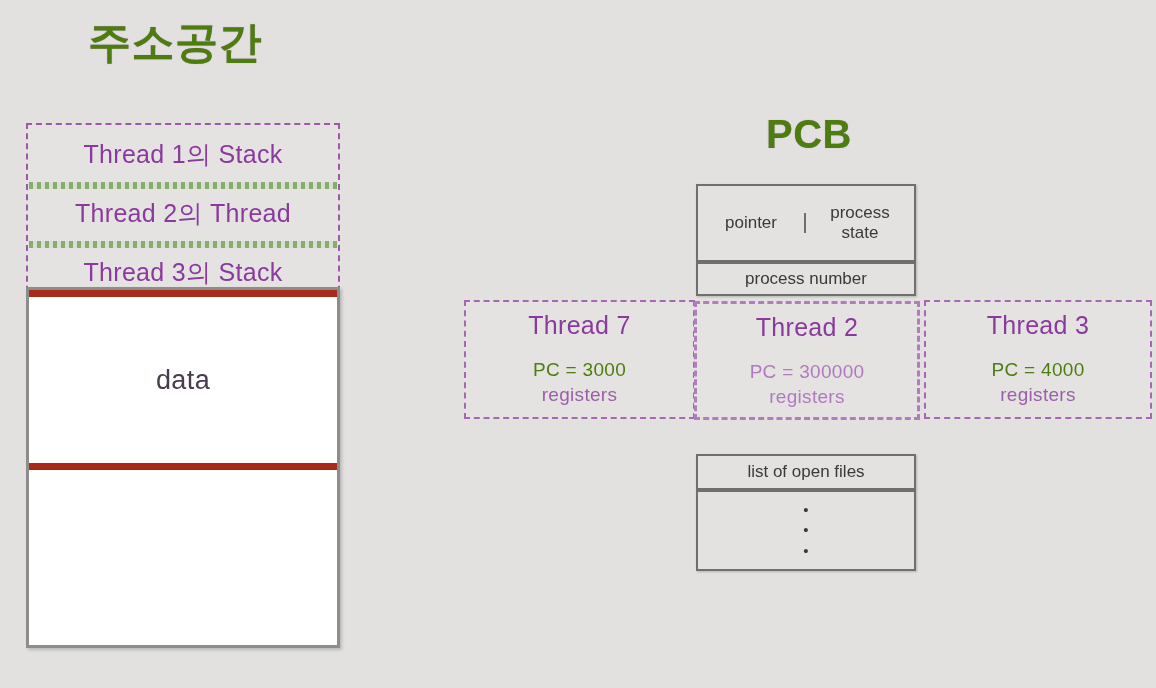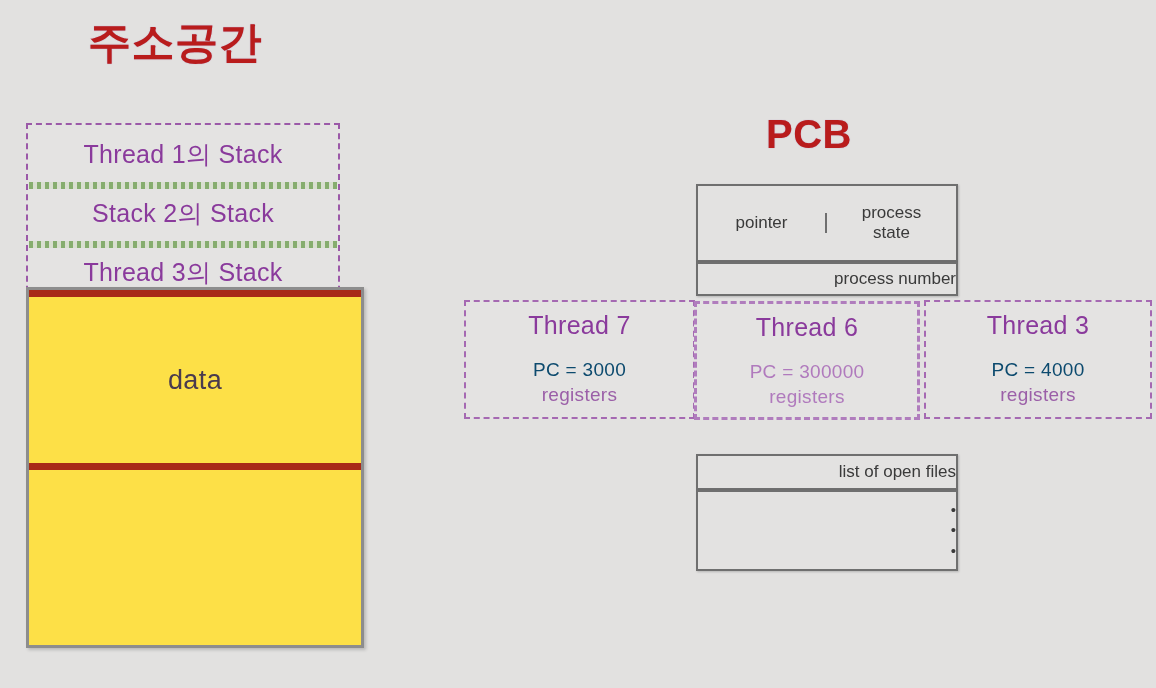--- a/index.html
+++ b/index.html
@@ -16,21 +16,21 @@
     width: 1156px;
     height: 688px;
     background: #e2e1e0;
     overflow: hidden;
   }
 
   
   .slide-title {
     position: absolute;
     font-weight: bold;
-    color: #b91c1c;
+    color: #4d7c0f;
     letter-spacing: 0.5px;
     white-space: nowrap;
     text-shadow: 0 0 1px rgba(123,30,134,0.45);
   }
   #title-address-space {
     left: 88px;
     top: 14px;
     font-size: 43px;
   }
   #title-pcb {
@@ -87,25 +87,25 @@
     background-color: #cfd9c6;
   }
   #stack-sep-1 { top: 57px; }
   #stack-sep-2 { top: 116px; }
 
   
   #memory-block {
     position: absolute;
     left: 0;
     top: 176px;
-    width: 338px;
+    width: 314px;
     height: 361px;
     border: 3px solid #8d8d8d;
     box-sizing: border-box;
-    background: #fde047;
+    background: #ffffff;
     box-shadow: 2px 2px 3px rgba(0,0,0,0.18);
   }
   .red-rule {
     position: absolute;
     left: 0;
     right: 0;
     height: 7px;
     background: #a82a18;
   }
   #red-rule-top { top: 0px; }
@@ -130,27 +130,27 @@
   #pcb {
     position: absolute;
     left: 696px;
     top: 184px;
     width: 222px;
     height: 403px;
   }
   .pcb-box {
     position: absolute;
     left: 0;
-    width: 262px;
+    width: 220px;
     box-sizing: border-box;
     background: #e3e2e1;
     border: 2px solid #6f6f6f;
     display: flex;
     align-items: center;
-    justify-content: flex-end;
+    justify-content: center;
     box-shadow: 1px 1px 2px rgba(0,0,0,0.20);
   }
   .pcb-text {
     font-size: 17px;
     color: #3a3a3a;
     text-align: center;
     line-height: 1.15;
   }
   #pcb-row-top {
     top: 0;
@@ -189,21 +189,21 @@
   .thread-title {
     display: block;
     font-size: 25px;
     color: #8a3a9c;
     margin-top: 9px;
     letter-spacing: 0.3px;
   }
   .thread-pc {
     display: block;
     font-size: 19px;
-    color: #0c4a6e;
+    color: #4d7c0f;
     margin-top: 19px;
     letter-spacing: 0.3px;
   }
   .thread-regs {
     display: block;
     font-size: 19px;
     color: #9b5fa8;
     margin-top: 3px;
     letter-spacing: 0.3px;
   }
@@ -230,21 +230,21 @@
 
   <div id="address-space">
 
     <div id="stack-region">
 
       <div class="stack-row">
         <span class="stack-label">Thread 1의 Stack</span>
       </div>
 
       <div class="stack-row">
-        <span class="stack-label">Stack 2의 Stack</span>
+        <span class="stack-label">Thread 2의 Thread</span>
       </div>
 
       <div class="stack-row">
         <span class="stack-label">Thread 3의 Stack</span>
       </div>
 
       <div class="stack-sep" id="stack-sep-1"></div>
       <div class="stack-sep" id="stack-sep-2"></div>
     </div>
 
@@ -291,21 +291,21 @@
     </div>
   </div>
 
   <div class="thread-box" id="thread-box-1">
     <span class="thread-title">Thread 7</span>
     <span class="thread-pc">PC = 3000</span>
     <span class="thread-regs">registers</span>
   </div>
 
   <div class="thread-box" id="thread-box-2">
-    <span class="thread-title">Thread 6</span>
+    <span class="thread-title">Thread 2</span>
     <span class="thread-pc">PC =  300000</span>
     <span class="thread-regs">registers</span>
   </div>
 
   <div class="thread-box" id="thread-box-3">
     <span class="thread-title">Thread 3</span>
     <span class="thread-pc">PC =  4000</span>
     <span class="thread-regs">registers</span>
   </div>
 

